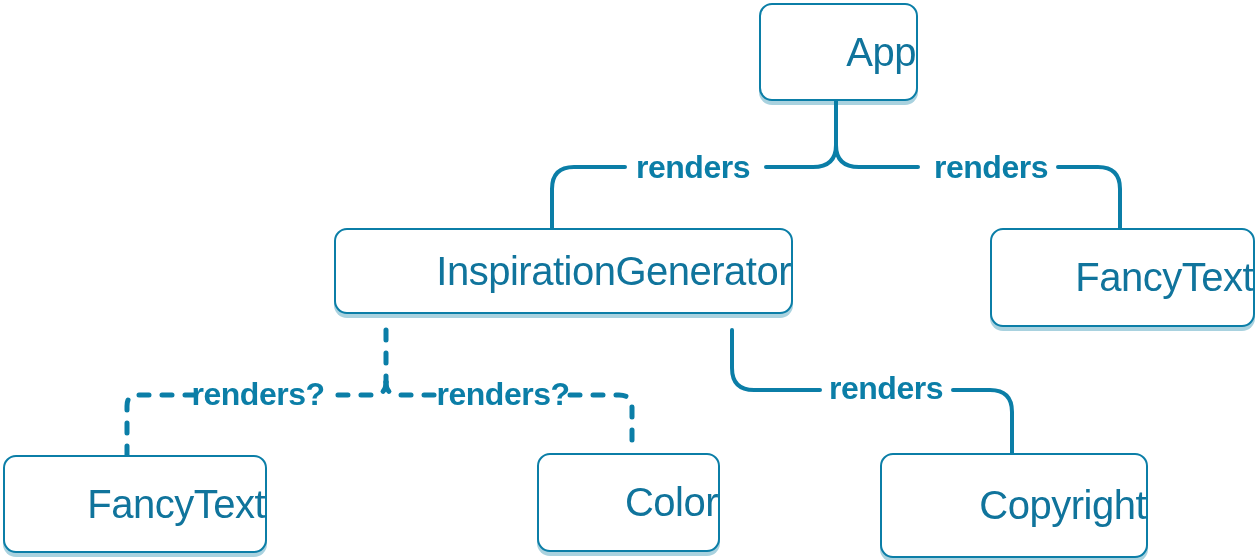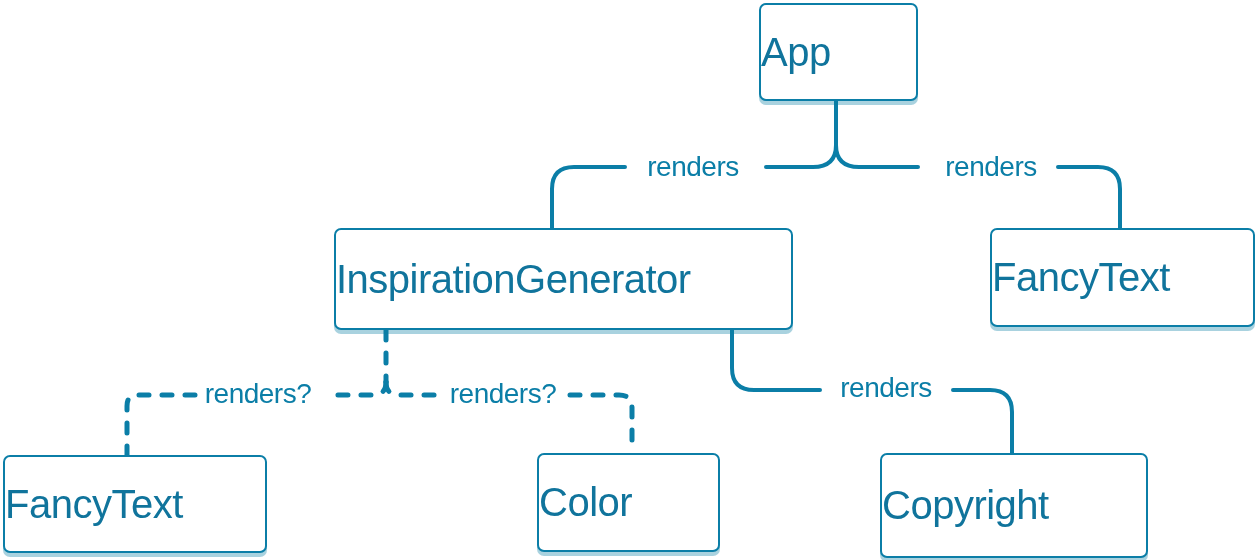--- a/index.html
+++ b/index.html
@@ -18,37 +18,37 @@
   }
   .edges{position:absolute;left:0;top:0;width:1257px;height:560px;}
   .edges path{fill:none;stroke:var(--accent);stroke-linecap:round;}
   .edges path.solid{stroke-width:4;}
   .edges path.dashed{stroke-width:5;stroke-dasharray:10 13;}
   .node{
     position:absolute;
     box-sizing:border-box;
     background:var(--node-fill);
     border:2.5px solid var(--accent);
-    border-radius:7px;
+    border-radius:13px;
     box-shadow:0 4px 0 var(--shadow);
-    display:flex;align-items:center;justify-content:flex-start;
+    display:flex;align-items:center;justify-content:flex-end;
   }
   .node-label{
     color:var(--node-text);
     font-size:40px;
     font-weight:500;
     letter-spacing:-0.5px;
     white-space:nowrap;
   }
   .edge-label{
     position:absolute;
     transform:translate(-50%,-50%);
     color:var(--accent);
-    font-size:28px;
-    font-weight:400;
+    font-size:32px;
+    font-weight:700;
     letter-spacing:-0.5px;
     white-space:nowrap;
     line-height:1;
   }
 </style>
 </head>
 <body>
 
 <div class="canvas">
 
@@ -72,21 +72,21 @@
   <span class="edge-label" style="left:693px;top:167px">renders</span>
   <span class="edge-label" style="left:991px;top:167px">renders</span>
   <span class="edge-label" style="left:258px;top:394px">renders?</span>
   <span class="edge-label" style="left:503px;top:394px">renders?</span>
   <span class="edge-label" style="left:886px;top:388px">renders</span>
 
   <div class="node" style="left:759px;top:3px;width:159px;height:98px">
     <span class="node-label">App</span>
   </div>
 
-  <div class="node" style="left:334px;top:228px;width:459px;height:102px">
+  <div class="node" style="left:334px;top:228px;width:459px;height:86px">
     <span class="node-label">InspirationGenerator</span>
   </div>
 
   <div class="node" style="left:990px;top:228px;width:265px;height:99px">
     <span class="node-label">FancyText</span>
   </div>
 
   <div class="node" style="left:3px;top:455px;width:264px;height:98px">
     <span class="node-label">FancyText</span>
   </div>

